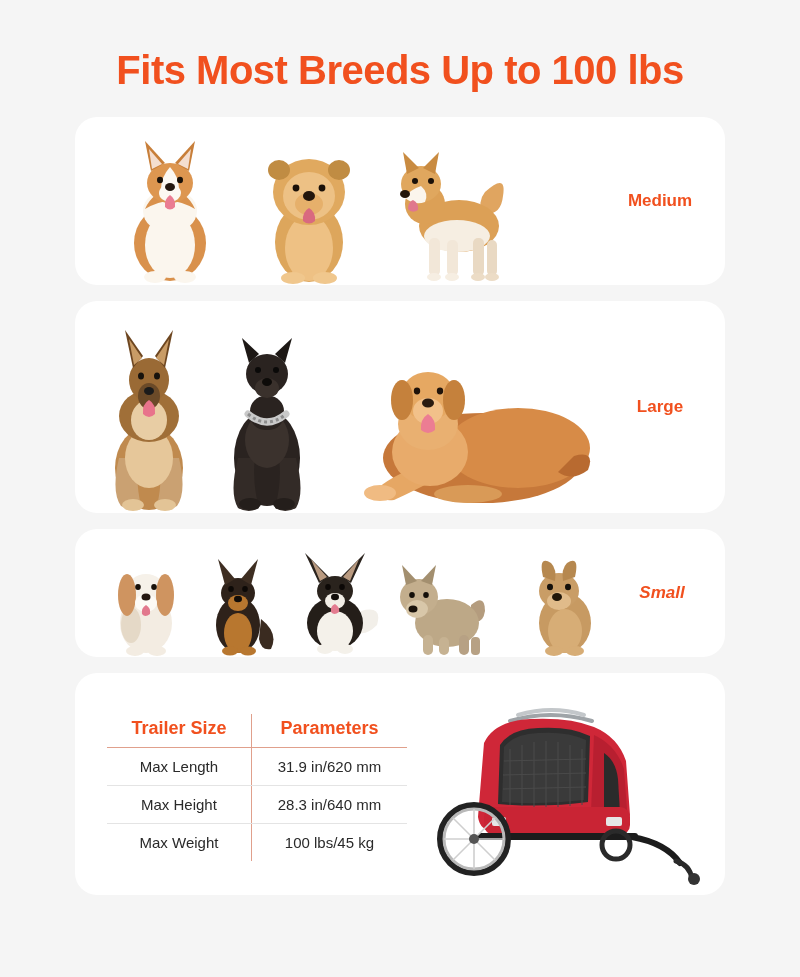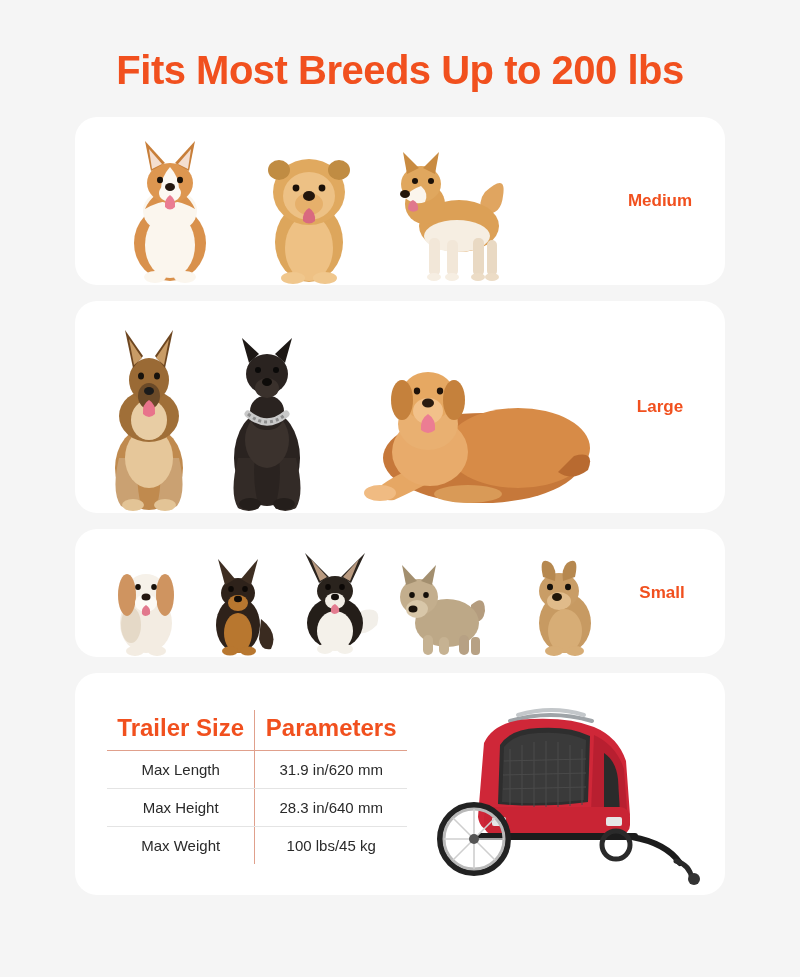--- a/index.html
+++ b/index.html
@@ -57,21 +57,21 @@
     font-weight: bold;
     font-size: 17px;
     width: 110px;
     text-align: center;
     flex: 0 0 auto;
     align-self: center;
   }
   
   .card-large { height: 212px; }
   .card-medium { height: 168px; }
-  .card-small { height: 128px; }
+  .card-small { height: 128px; font-style: italic; }
 
   
   .dog {
     position: relative;
     flex: 0 0 auto;
   }
   .dog svg { display: block; }
 
   
   .card-table {
@@ -83,21 +83,21 @@
   table.spec {
     border-collapse: collapse;
     margin-left: 32px;
     width: 300px;
     font-size: 15px;
     color: #2a2a2a;
   }
   table.spec th {
     color: #f1501e;
     font-weight: bold;
-    font-size: 24px;
+    font-size: 18px;
     padding: 4px 6px 8px 6px;
     text-align: center;
     border-bottom: 1px solid #e0a08c;
   }
   table.spec th.left-col {
     border-right: 1px solid #e0a08c;
   }
   table.spec td {
     padding: 10px 6px;
     text-align: center;
@@ -114,21 +114,21 @@
     align-items: center;
     justify-content: center;
     padding-right: 6px;
   }
 </style>
 </head>
 <body>
 
 <div class="page">
 
-  <h1 class="headline">Fits Most Breeds Up to 200 lbs</h1>
+  <h1 class="headline">Fits Most Breeds Up to 100 lbs</h1>
 
   <div class="card card-medium row-card">
     <div class="dogs">
 
       <div class="dog" style="margin-left:18px;">
         <svg width="110" height="160" viewBox="0 0 110 160">
           <ellipse cx="55" cy="118" rx="36" ry="38" fill="#d9914c"></ellipse>
           <ellipse cx="55" cy="120" rx="25" ry="33" fill="#fbf6ee"></ellipse>
 
           <ellipse cx="55" cy="86" rx="27" ry="22" fill="#fbf6ee"></ellipse>

